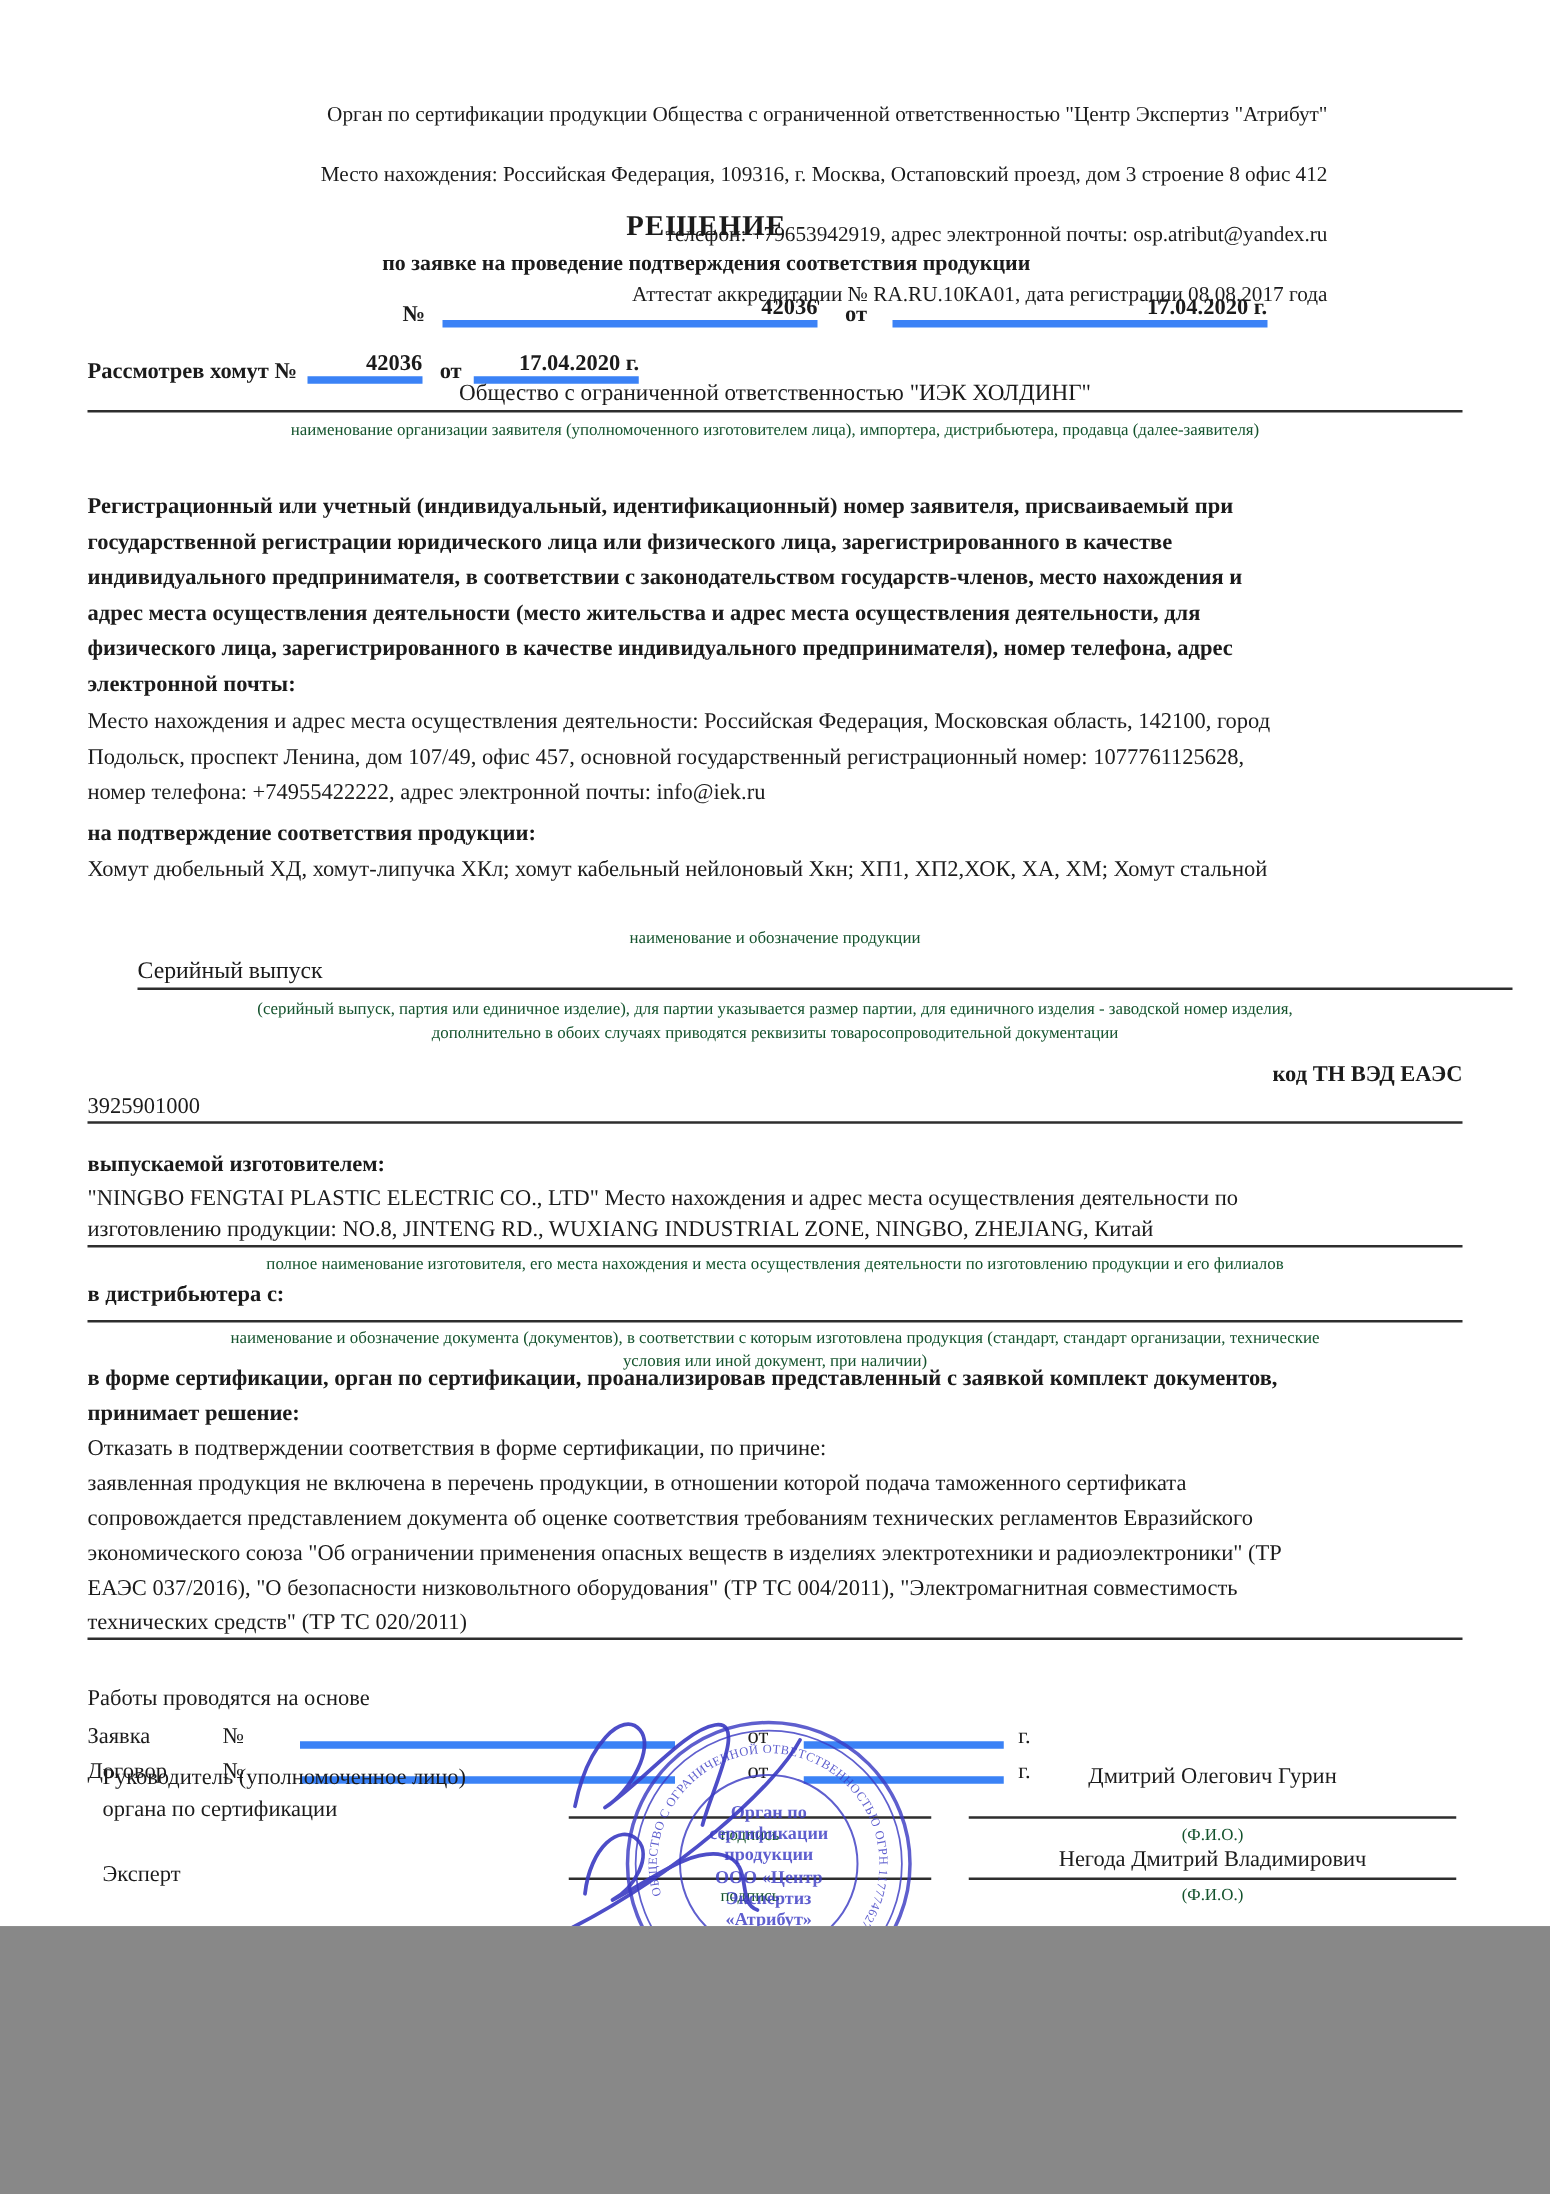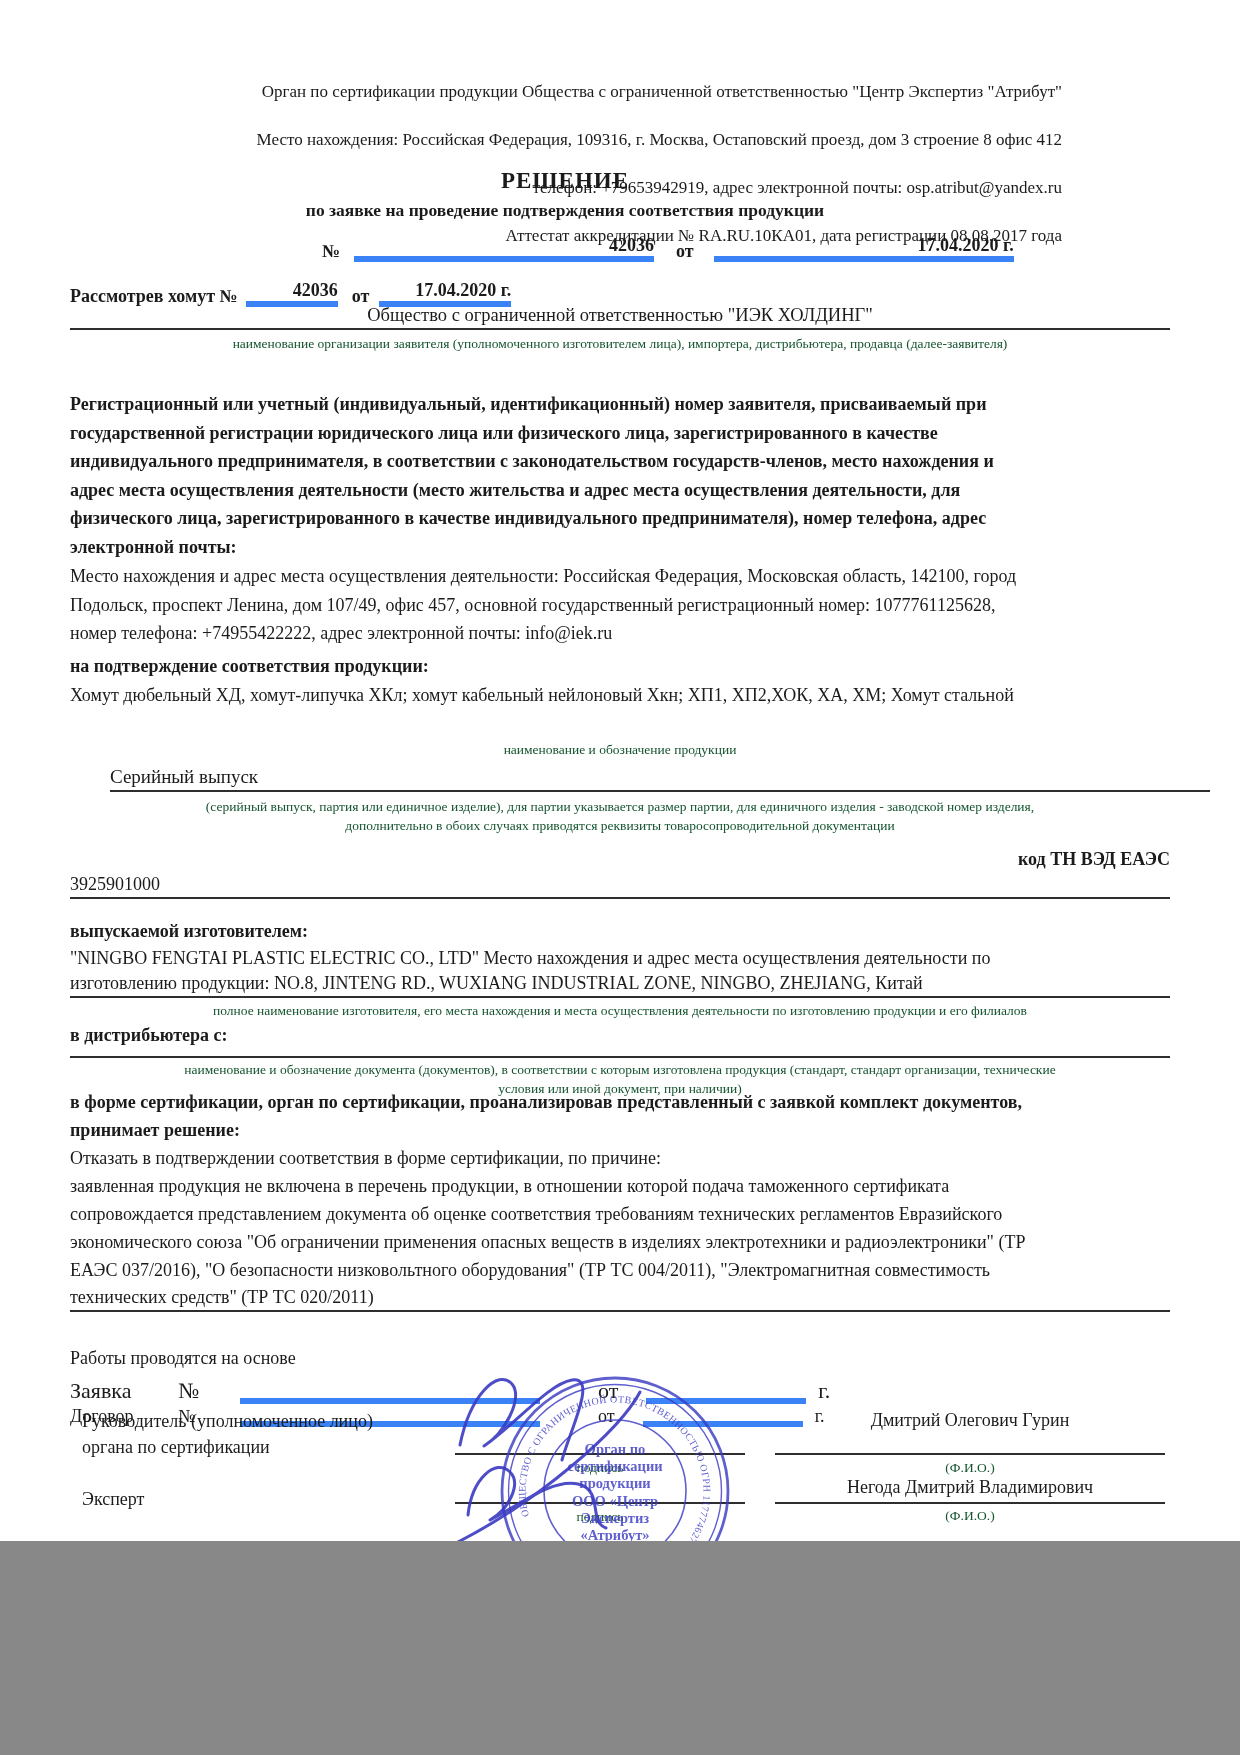--- a/index.html
+++ b/index.html
@@ -97,21 +97,21 @@
   <div class="abs pre" style="top:1144px;font-size:18px;line-height:28px;">Отказать в подтверждении соответствия в форме сертификации, по причине:
 заявленная продукция не включена в перечень продукции, в отношении которой подача таможенного сертификата
 сопровождается представлением документа об оценке соответствия требованиям технических регламентов Евразийского
 экономического союза "Об ограничении применения опасных веществ в изделиях электротехники и радиоэлектроники" (ТР
 ЕАЭС 037/2016), "О безопасности низковольтного оборудования" (ТР ТС 004/2011), "Электромагнитная совместимость</div>
   <div class="abs rule-row" style="top:1284px;font-size:18px;line-height:26px;">
     <span>технических средств" (ТР ТС 020/2011)</span>
   </div>
 
   <div class="abs body-t" style="top:1344px;">Работы проводятся на основе</div>
-  <div class="abs row" style="top:1372px;font-size:22px;">
+  <div class="abs row" style="top:1372px;font-size:18px;">
     <span style="width:108px;">Заявка</span>
     <span style="width:62px;">№</span>
     <span class="uline" style="width:300px;">&nbsp;</span>
     <span style="margin-left:58px;">от</span>
     <span class="uline" style="width:160px;margin-left:28px;">&nbsp;</span>
     <span style="margin-left:12px;">г.</span>
   </div>
   <div class="abs row" style="top:1400px;font-size:18px;">
     <span style="width:108px;">Договор</span>
     <span style="width:62px;">№</span>

